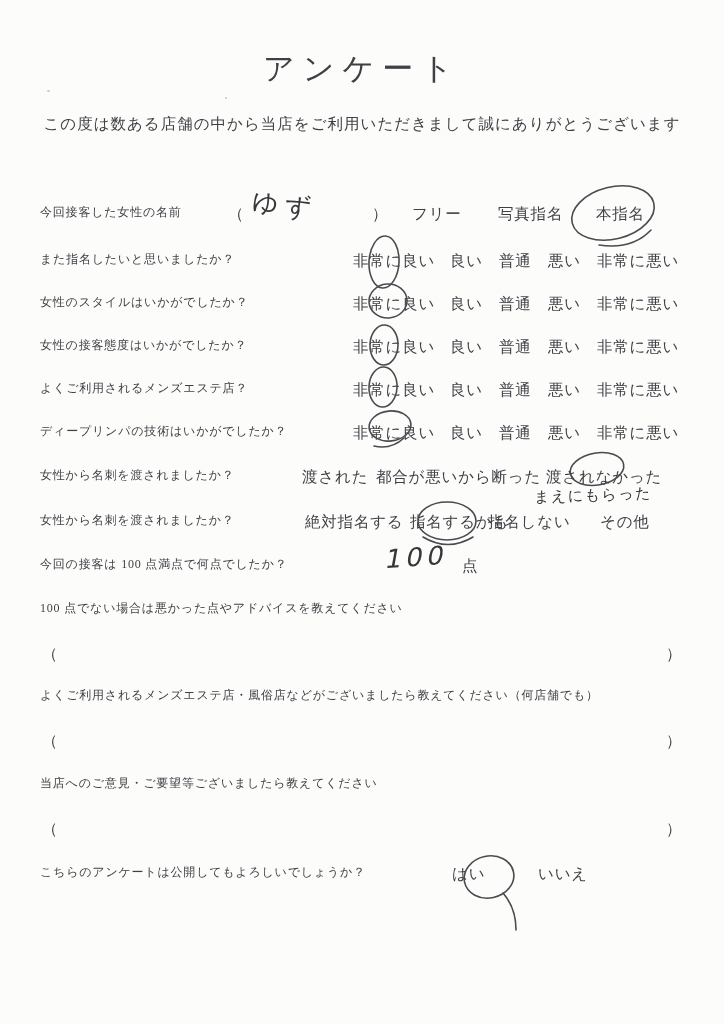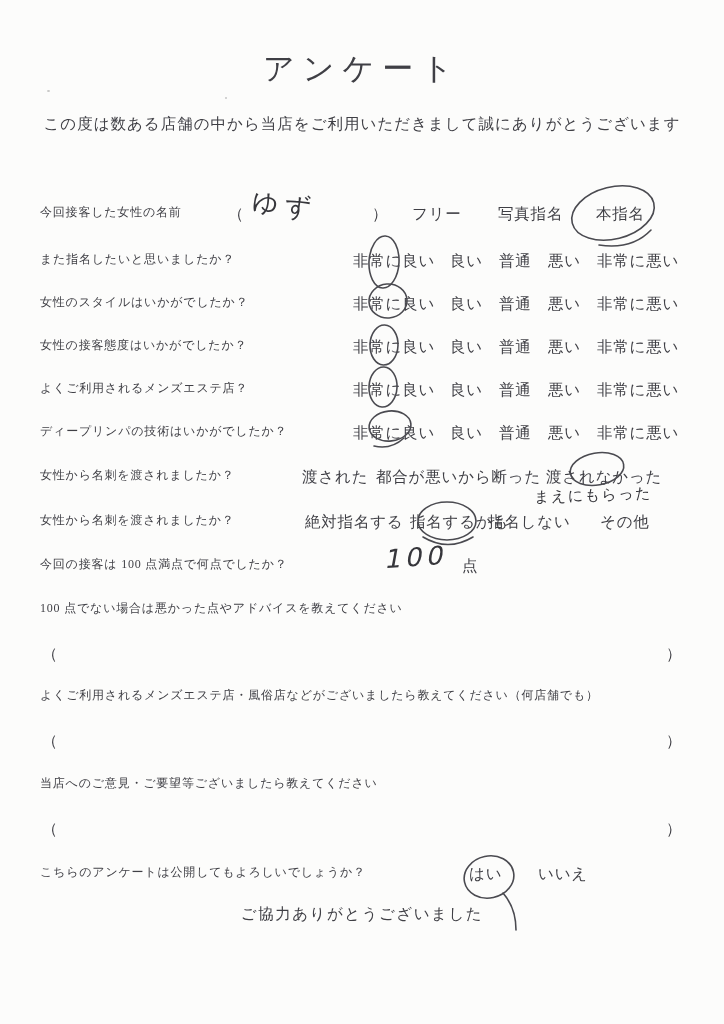--- a/index.html
+++ b/index.html
@@ -131,25 +131,24 @@
     <span class="lbl">当店へのご意見・ご要望等ございましたら教えてください</span>
   </div>
   <div class="abs" style="top:819px;">
     <span class="opt" style="left:42px;">（</span>
     <span class="opt" style="left:250px;"></span>
     <span class="opt" style="left:666px;">）</span>
   </div>
 
   <div class="abs" style="top:864px;">
     <span class="lbl">こちらのアンケートは公開してもよろしいでしょうか？</span>
-    <span class="opt" style="left:469px;">はい</span>
+    <span class="opt" style="left:452px;">はい</span>
     <span class="opt" style="left:538px;">いいえ</span>
   </div>
 
-  <div class="abs center thanks" style="top:904px;">ご協力ありがとうございました</div>
 
   <svg class="marks" width="724" height="1024" viewBox="0 0 724 1024">
     <g fill="none" stroke-width="1.6" stroke-linecap="round" stroke="#4a4a50">
       <ellipse cx="613" cy="213" rx="42" ry="26" transform="rotate(-14 613 213)"></ellipse>
       <path d="M 651,230 Q 632,250 599,245"></path>
       <ellipse cx="384" cy="262" rx="15" ry="26" transform="rotate(3 384 262)"></ellipse>
       <ellipse cx="388" cy="301" rx="19" ry="17" transform="rotate(-4 388 301)"></ellipse>
       <ellipse cx="384" cy="345" rx="14" ry="20" transform="rotate(2 384 345)"></ellipse>
       <ellipse cx="383" cy="387" rx="14" ry="20" transform="rotate(3 383 387)"></ellipse>
       <ellipse cx="390" cy="426" rx="21" ry="15" transform="rotate(-6 390 426)"></ellipse>

